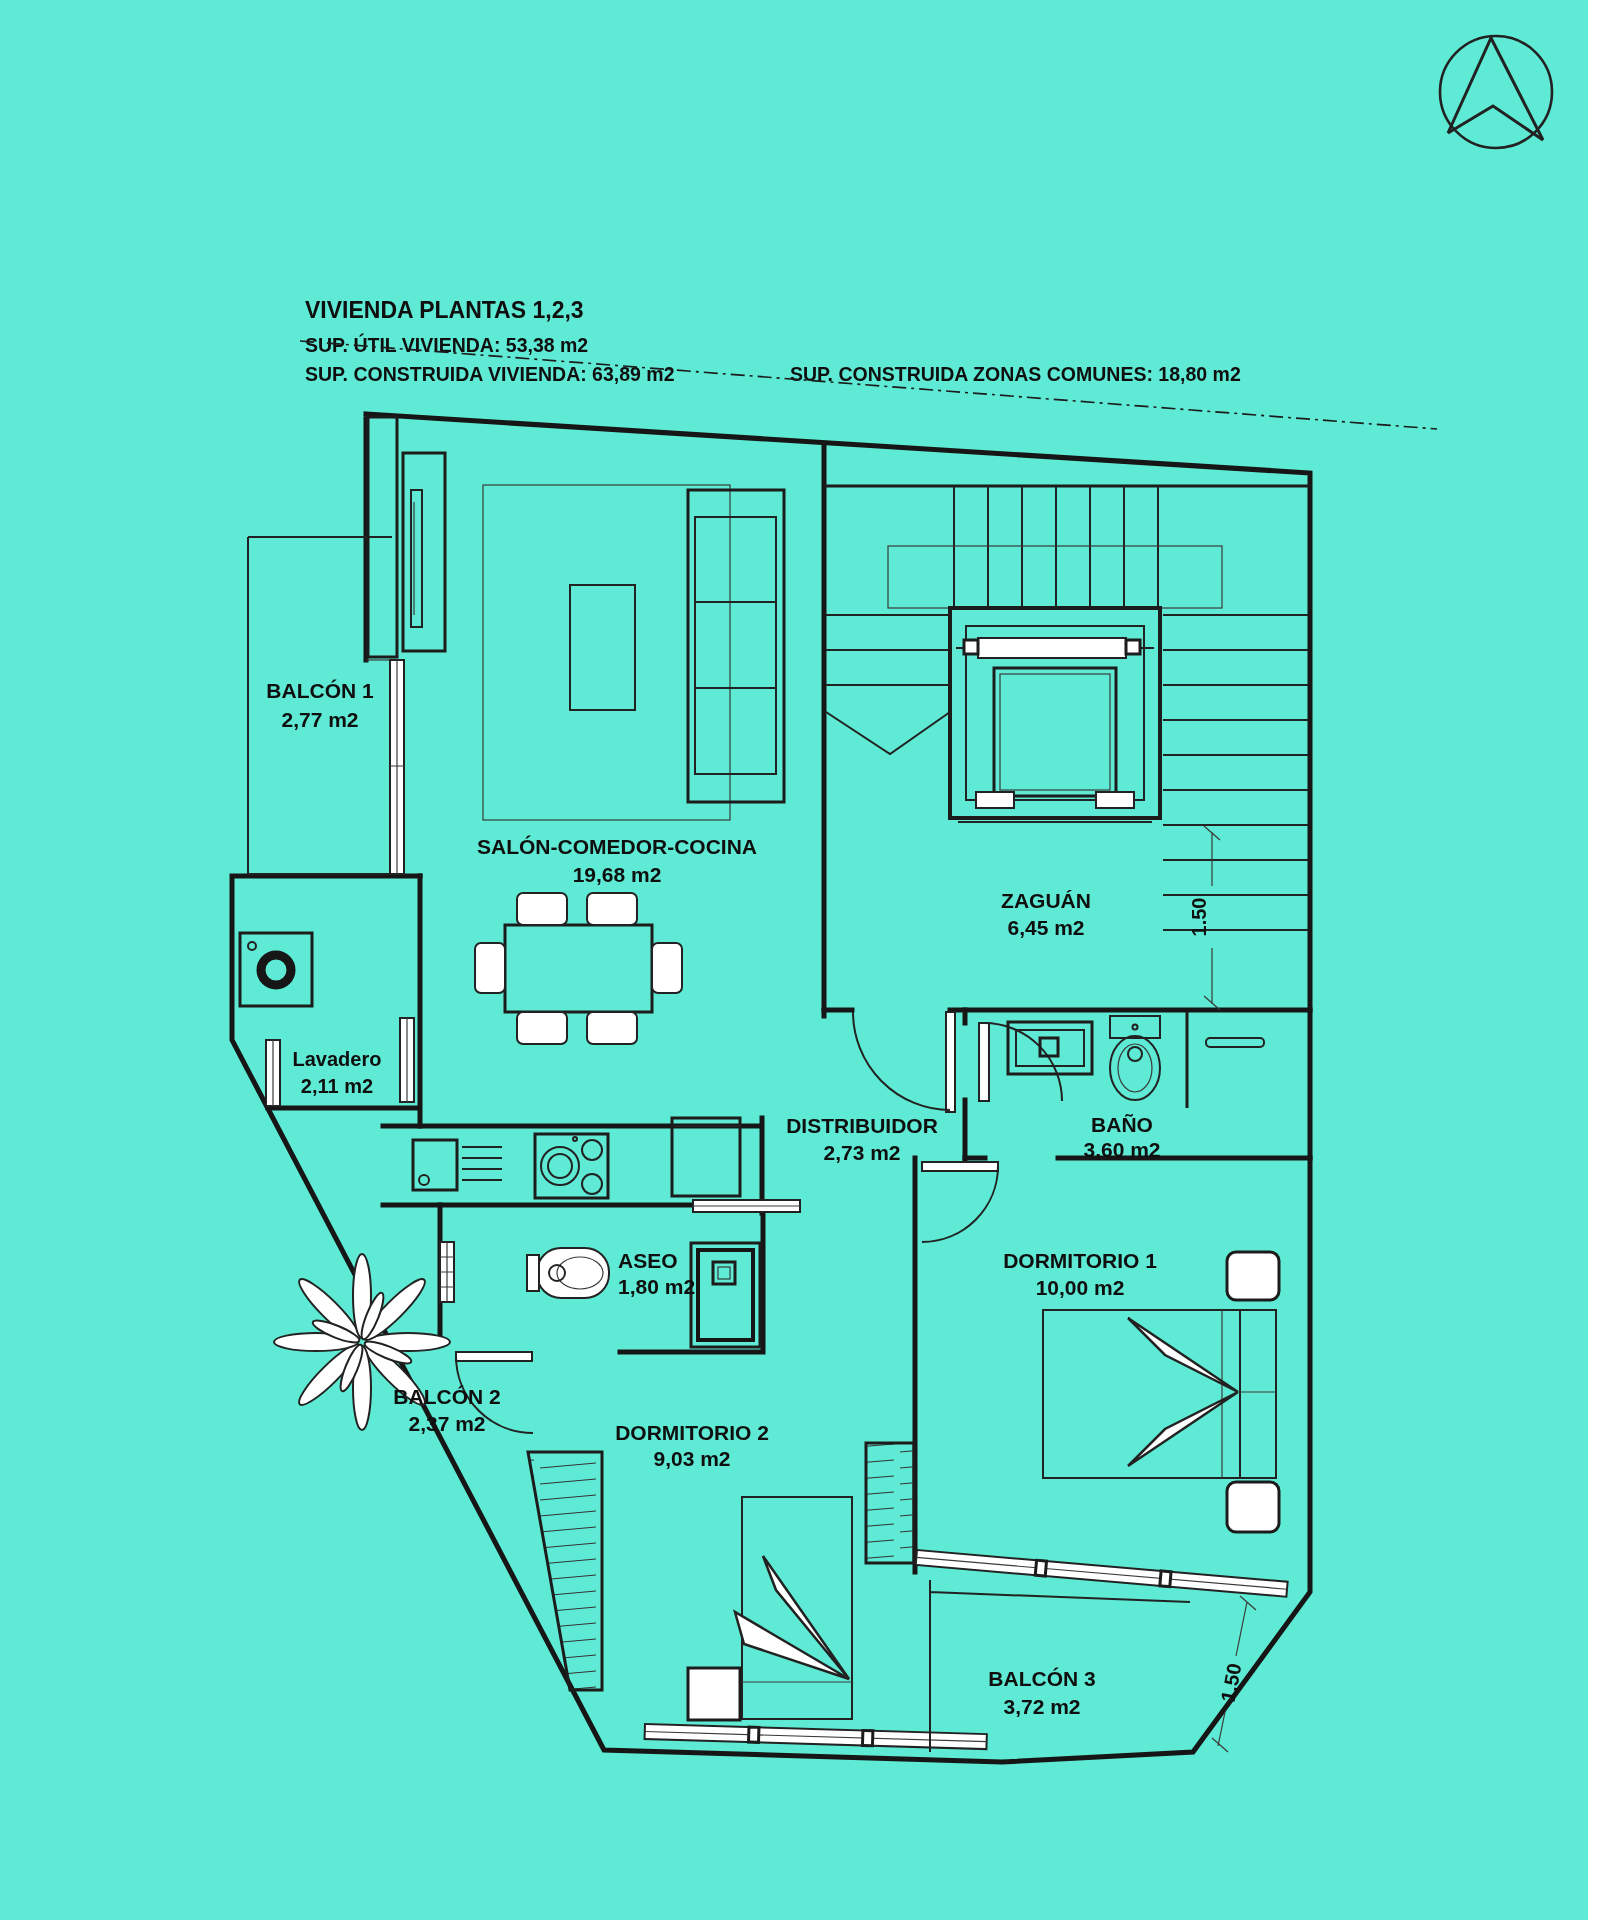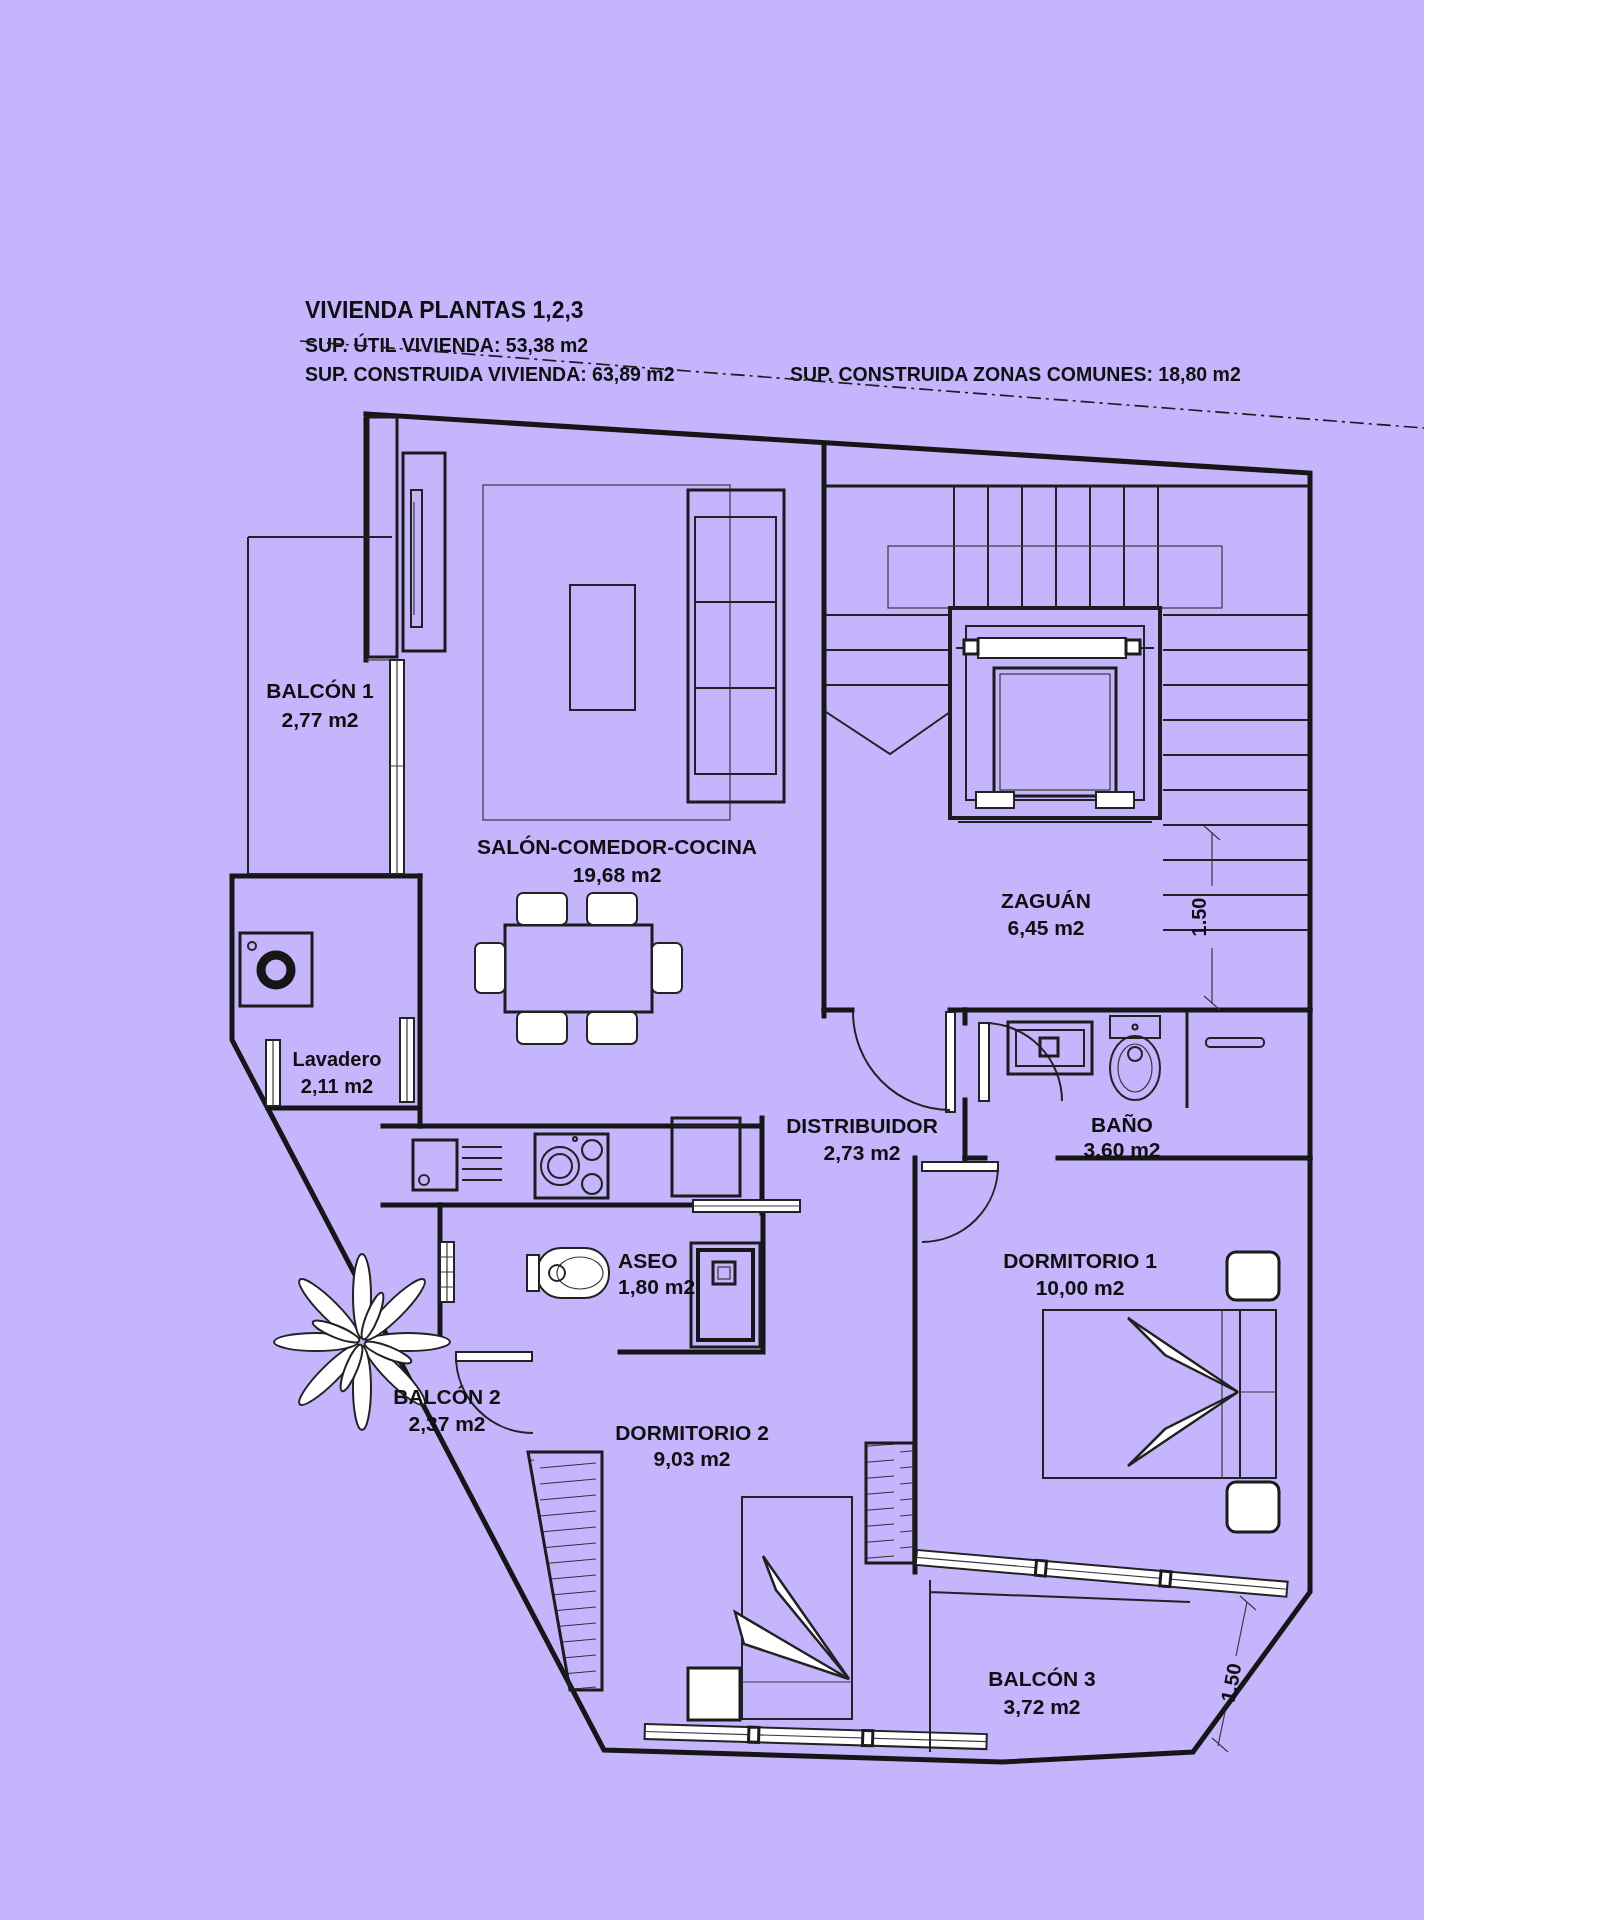--- a/index.html
+++ b/index.html
@@ -1,16 +1,16 @@
 <!DOCTYPE html>
 <html><head>
 <meta charset="utf-8">
 <style>
   html,body{margin:0;padding:0;background:#ffffff;}
-  .page{position:relative;width:1424px;height:1920px;background:#c4b5fd;overflow:hidden;}
+  .page{position:relative;width:1588px;height:1920px;background:#5eead4;overflow:hidden;}
   svg{position:absolute;left:0;top:0;}
   .wall{stroke:#161616;stroke-width:5;fill:none;stroke-linecap:square;}
   .med{stroke:#1c1c1c;stroke-width:3;fill:none;}
   .medf{stroke:#1c1c1c;stroke-width:3;fill:#ffffff;}
   .thin{stroke:#222222;stroke-width:2;fill:none;}
   .thinf{stroke:#222222;stroke-width:2;fill:#ffffff;}
   .hair{stroke:#3a3a3a;stroke-width:1.2;fill:none;}
   .dashdot{stroke:#1c1c1c;stroke-width:1.6;fill:none;stroke-dasharray:14 5 3 5;}
   .thick4{stroke:#161616;stroke-width:4;fill:#ffffff;}
   text{fill:#0f0f0f;font-family:"Liberation Sans", sans-serif;}

